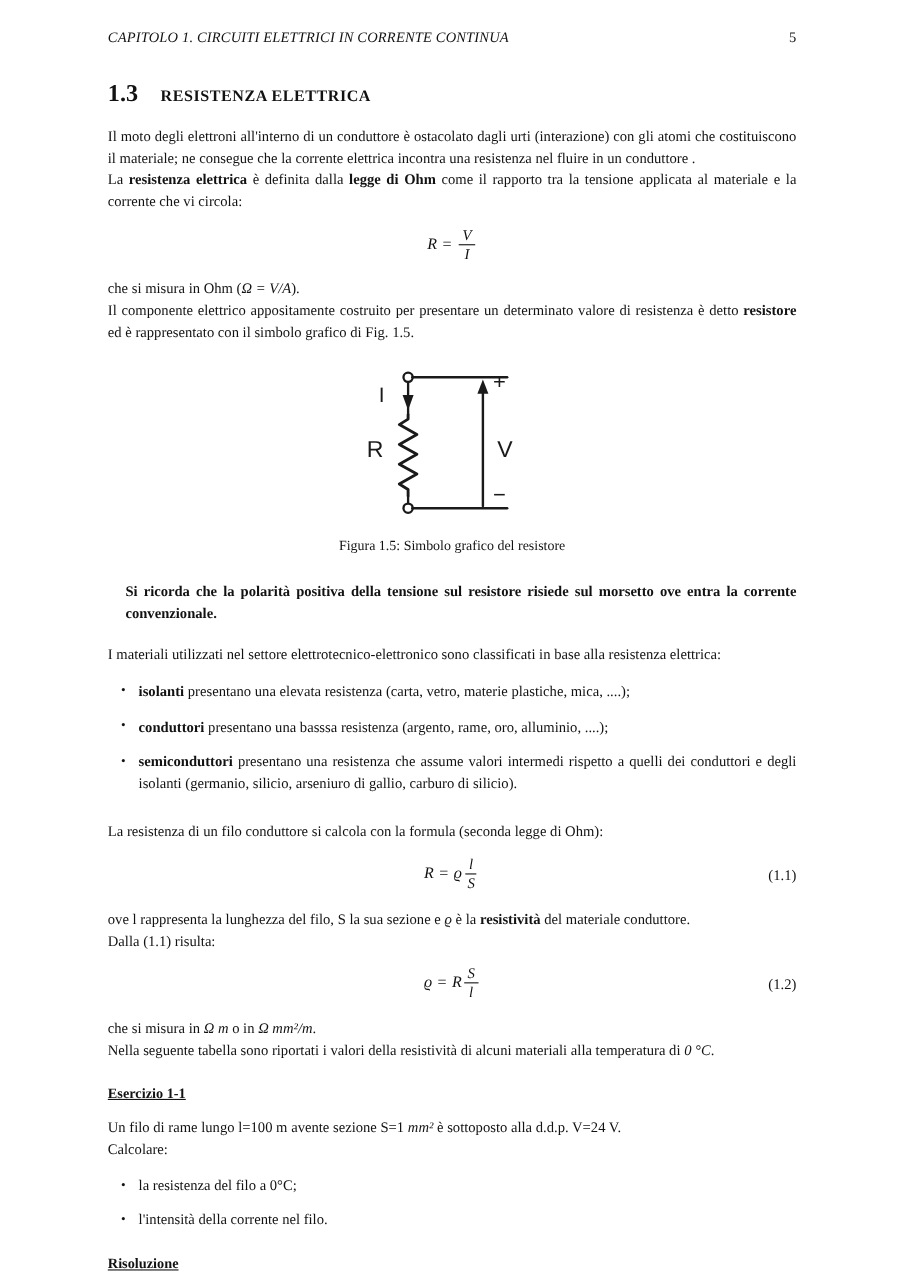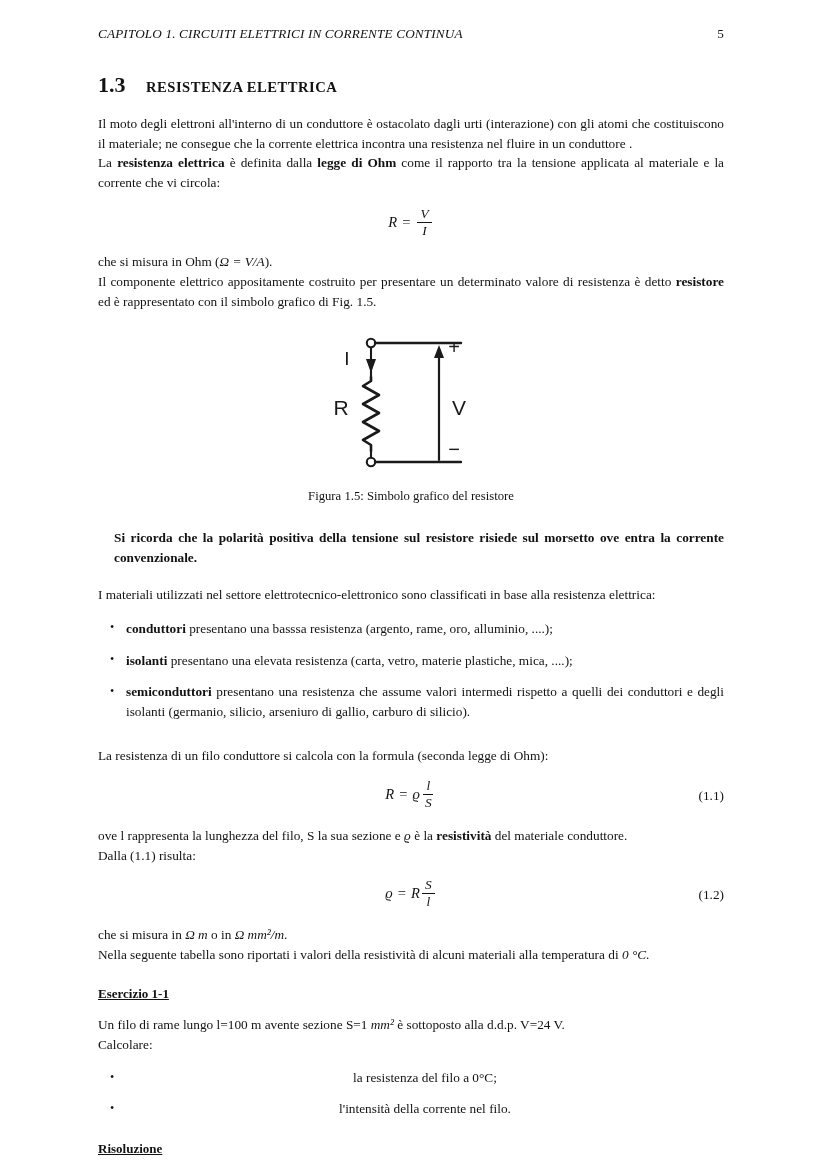--- a/index.html
+++ b/index.html
@@ -165,21 +165,21 @@
     text-align: justify;
   }
   ul.bullets li:last-child { margin-bottom: 12px; }
   ul.bullets li::before {
     content: "\2022";
     position: absolute;
     left: 12px;
     top: -0.5px;
     font-size: 12px;
   }
-  ul.bullets.exercise li { margin-bottom: 11px; text-align: center; }
+  ul.bullets.exercise li { margin-bottom: 11px; text-align: left; }
 
   
   h4.subhead {
     font-size: 13px;
     font-weight: bold;
     margin: 22px 0 0 0;
     text-decoration: underline;
   }
 
   .spacer-sm { height: 13px; }
@@ -256,22 +256,22 @@
       <div class="figcaption">Figura 1.5: Simbolo grafico del resistore</div>
     </div>
 
     <p class="remark">Si ricorda che la polarità positiva della tensione sul resistore risiede sul morsetto ove entra la corrente convenzionale.</p>
 
     <div class="spacer-md"></div>
 
     <p class="body">I materiali utilizzati nel settore elettrotecnico-elettronico sono classificati in base alla resistenza elettrica:</p>
 
     <ul class="bullets">
+      <li><span class="b">isolanti</span><span> presentano una elevata resistenza (carta, vetro, materie plastiche, mica, ....);</span></li>
       <li><span class="b">conduttori</span><span> presentano una basssa resistenza (argento, rame, oro, alluminio, ....);</span></li>
-      <li><span class="b">isolanti</span><span> presentano una elevata resistenza (carta, vetro, materie plastiche, mica, ....);</span></li>
       <li><span class="b">semiconduttori</span><span> presentano una resistenza che assume valori intermedi rispetto a quelli dei conduttori e degli isolanti (germanio, silicio, arseniuro di gallio, carburo di silicio).</span></li>
     </ul>
 
     <div class="spacer-sm"></div>
 
     <p class="body">La resistenza di un filo conduttore si calcola con la formula (seconda legge di Ohm):</p>
 
     <div class="eq-block">
       <div class="eq-center">
         <span class="math">

